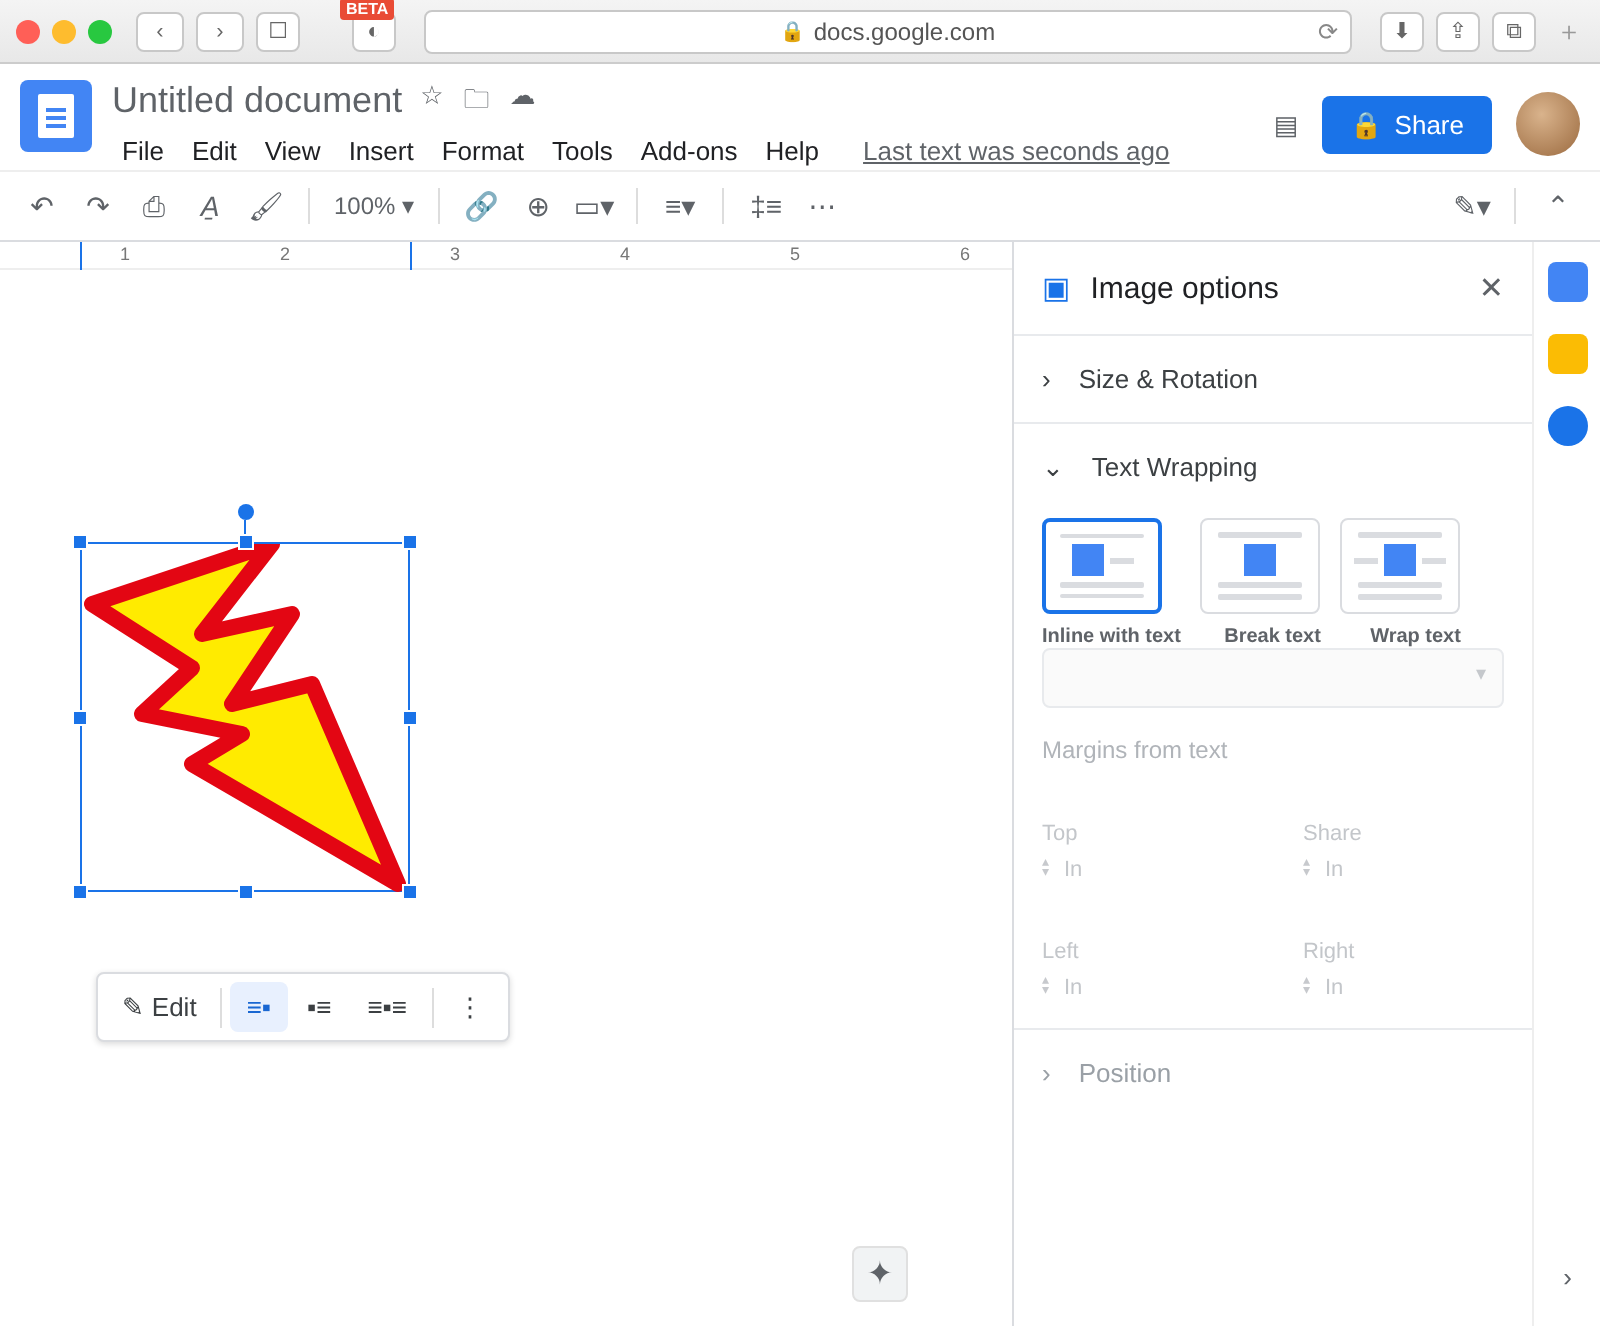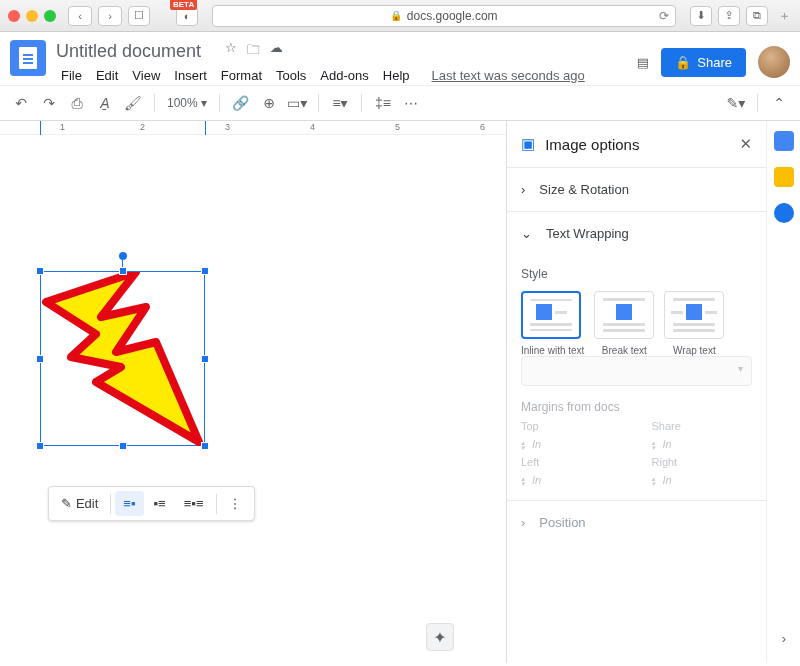--- a/index.html
+++ b/index.html
@@ -18,21 +18,21 @@
 .beta{position:absolute;top:-1px;left:170px;background:#e94b35;color:#fff;font-size:8px;padding:1px 3px;border-radius:2px;font-weight:bold;}
 .tab-plus{width:14px;color:#999;margin-left:4px;}
 
 
 .app-header { display:flex; align-items:flex-start; padding:8px 10px 0 10px; }
 .docs-logo { width:36px;height:36px;background:#4285f4;border-radius:4px;margin-right:10px;display:flex;align-items:center;justify-content:center;position:relative;}
 .docs-logo::before{content:"";width:18px;height:22px;background:#fff;border-radius:1px;}
 .docs-logo::after{content:"";position:absolute;width:10px;height:2px;background:#4285f4;top:18px;box-shadow:0 4px 0 #4285f4,0 -4px 0 #4285f4;}
 .title-area{flex:1;}
 .doc-title{font-size:18px;color:#5f6368;font-weight:400;}
-.title-row{display:flex;align-items:center;gap:24px;}
+.title-row{display:flex;gap:9px;}
 .title-icons{display:flex;gap:10px;color:#5f6368;}
 .menubar{display:flex;gap:4px;margin-top:4px;font-size:13px;color:#202124;}
 .menubar span{padding:2px 5px;border-radius:4px;cursor:pointer;}
 .last-edit{color:#5f6368;text-decoration:underline;margin-left:8px;}
 .hdr-right{display:flex;align-items:center;gap:12px;margin-top:6px;}
 .share-btn{background:#1a73e8;color:#fff;border:none;border-radius:4px;padding:7px 14px;font-size:13px;font-weight:500;display:flex;align-items:center;gap:6px;}
 .avatar{width:32px;height:32px;border-radius:50%;background:radial-gradient(circle at 40% 35%, #d9b38c, #9b6a3f);}
 
 
 .toolbar{height:36px;border-top:1px solid #eee;border-bottom:1px solid #dadce0;display:flex;align-items:center;padding:0 10px;gap:6px;color:#5f6368;}
@@ -64,35 +64,35 @@
 
 
 .side-panel{width:260px;border-left:1px solid #dadce0;background:#fff;display:flex;flex-direction:column;font-size:13px;}
 .panel-hdr{display:flex;align-items:center;padding:14px 14px;gap:10px;font-size:15px;font-weight:500;color:#202124;}
 .panel-hdr .close{margin-left:auto;color:#5f6368;cursor:pointer;font-size:15px;}
 .section{border-top:1px solid #e8eaed;}
 .sec-hdr{display:flex;align-items:center;padding:14px 14px;gap:14px;font-size:13px;font-weight:500;color:#3c4043;cursor:pointer;}
 .sec-body{padding:4px 14px 14px 14px;color:#5f6368;}
 .sec-label{font-size:12px;color:#5f6368;margin:8px 0 10px 0;}
 .style-options{display:flex;gap:10px;}
-.style-opt{text-align:center;cursor:pointer;}
+.style-opt{text-align:right;cursor:pointer;font-weight:bold;}
 .style-box{width:60px;height:48px;border:1px solid #dadce0;border-radius:4px;background:#fff;display:flex;flex-direction:column;align-items:center;justify-content:center;gap:3px;padding:6px;}
 .style-opt.selected .style-box{border:2px solid #1a73e8;}
 .style-box .ln{width:42px;height:3px;background:#dadce0;border-radius:1px;}
 .style-box .sq{width:16px;height:16px;background:#4285f4;}
 .style-box .row{display:flex;align-items:center;gap:3px;}
 .style-box .sm{width:12px;height:3px;background:#dadce0;}
 .style-cap{font-size:10px;color:#5f6368;margin-top:6px;}
 .disabled-label{color:#b0b4b9;font-size:12px;margin:14px 0 6px 0;}
 .wrap-select{height:30px;border:1px solid #e8eaed;border-radius:4px;background:#fafafa;position:relative;}
 .wrap-select::after{content:"▾";position:absolute;right:8px;top:6px;color:#c5c8cc;font-size:10px;}
 .margins{display:flex;gap:30px;margin-top:6px;}
-.margin-col{flex:1;font-size:11px;color:#c3c6ca;}
+.margin-col{flex:1;font-size:11px;color:#c3c6ca;margin-top:23px;}
 .margin-col .lbl{margin-bottom:6px;}
-.margin-col .fld{display:flex;align-items:flex-end;gap:4px;font-size:11px;font-style:italic;}
+.margin-col .fld{display:flex;align-items:flex-start;gap:4px;font-size:11px;}
 .stepper{display:inline-block;width:7px;line-height:5px;font-size:7px;color:#c7c9cd;}
 .sec-hdr.disabled{color:#9aa0a6;}
 
 
 .right-rail{width:34px;border-left:1px solid #eee;display:flex;flex-direction:column;align-items:center;padding-top:10px;gap:16px;}
 .rail-ico{width:20px;height:20px;border-radius:4px;}
 .rail-1{background:#4285f4;}
 .rail-2{background:#fbbc04;}
 .rail-3{background:#1a73e8;border-radius:50%;}
 .rail-chev{position:absolute;bottom:20px;right:14px;color:#5f6368;font-size:13px;}
@@ -238,21 +238,20 @@
         <span>Size &amp; Rotation</span>
       </div>
     </div>
 
     <div class="section">
       <div class="sec-hdr">
         <span>⌄</span>
         <span>Text Wrapping</span>
       </div>
       <div class="sec-body">
-        <div class="sec-label">Style</div>
         <div class="style-options">
           <div class="style-opt selected">
             <div class="style-box">
                 <div class="ln"></div>
                 <div class="row">
                   <div class="sq"></div>
                   <div class="sm"></div>
                 </div>
                 <div class="ln"></div>
                 <div class="ln"></div>
@@ -278,21 +277,21 @@
                 </div>
                 <div class="ln"></div>
                 <div class="ln"></div>
               </div>
             <div class="style-cap">Wrap text</div>
           </div>
         </div>
 
         <div class="wrap-select"></div>
 
-        <div class="disabled-label">Margins from docs</div>
+        <div class="disabled-label">Margins from text</div>
         <div class="margins">
           <div class="margin-col">
             <div class="lbl">Top</div>
             <div class="fld">
                 <span class="stepper">▴<br>▾</span>
                 <span>In</span>
               </div>
           </div>
           <div class="margin-col">
             <div class="lbl">Share</div>

